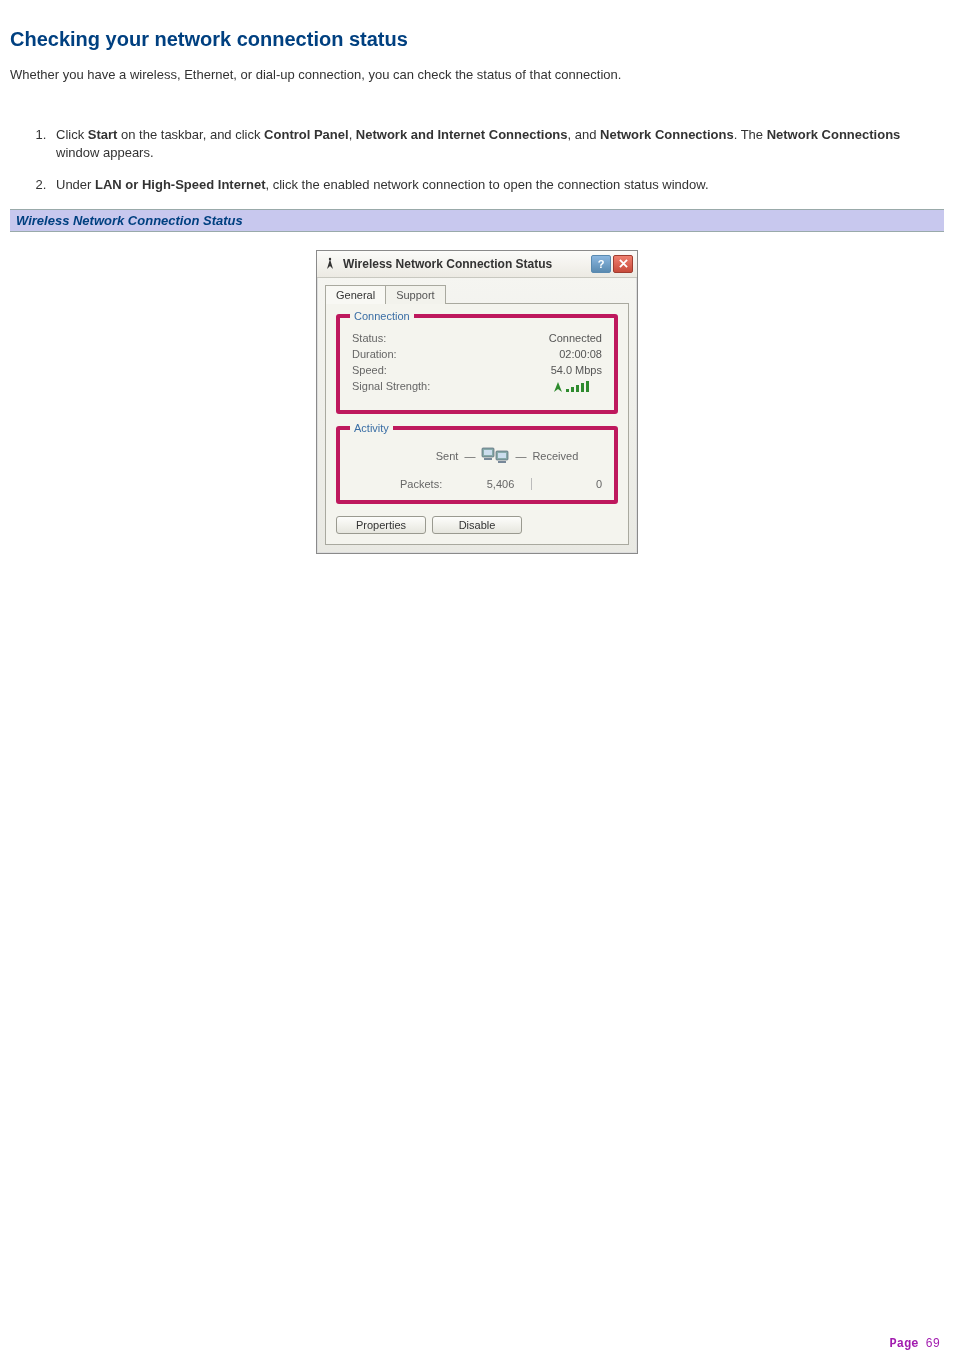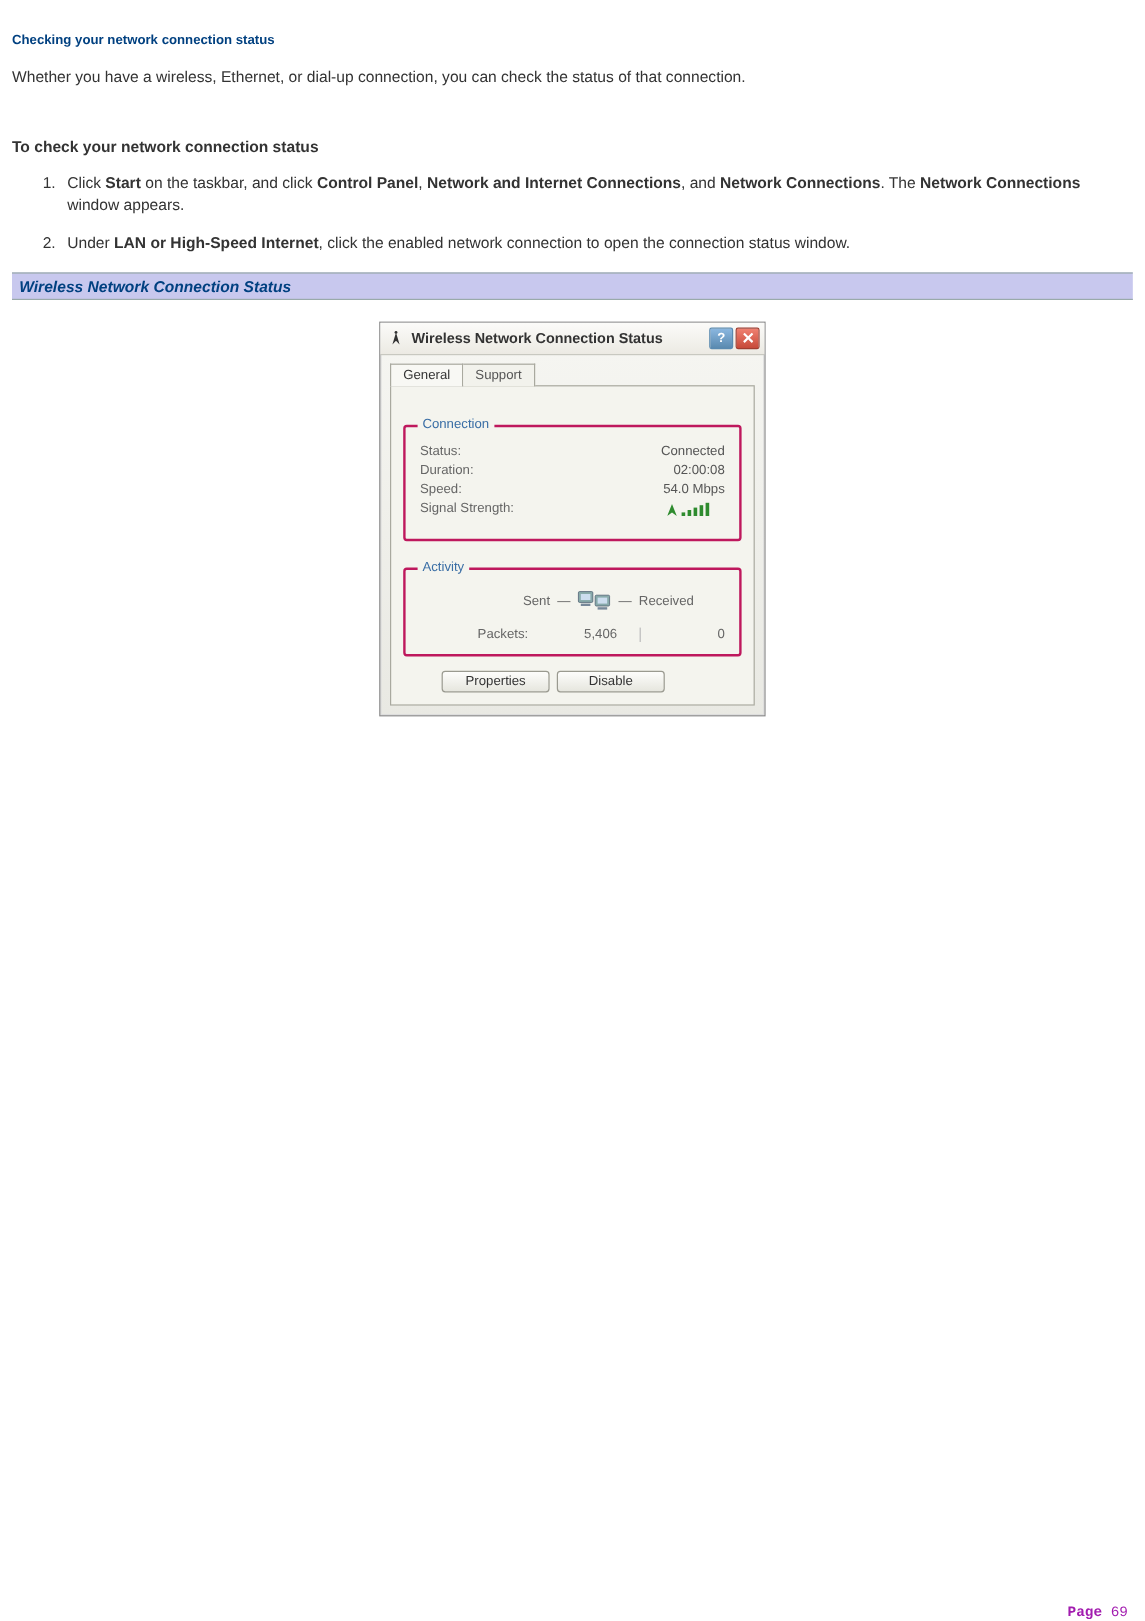--- a/index.html
+++ b/index.html
@@ -9,21 +9,21 @@
     font-family: Verdana, Geneva, sans-serif;
     font-size: 13px;
     color: #333;
     background: #fff;
   }
   .page {
     padding: 28px 10px 20px 10px;
   }
   h3.section-title {
     color: #004080;
-    font-size: 11px;
+    font-size: 20px;
     font-weight: bold;
     margin: 0 0 16px 0;
   }
   p.intro {
     margin: 0 0 44px 0;
   }
   p.subhead {
     font-weight: bold;
     margin: 0 0 14px 0;
   }
@@ -117,26 +117,25 @@
   .tab + .tab { border-left: none; }
 
   .tabpanel {
     margin: 0 8px 8px 8px;
     border: 1px solid #a9a99f;
     background: #f4f4ee;
     padding: 10px 10px 10px 10px;
   }
 
   .groupbox {
-    border: 2px solid #be185d;
+    border: 4px solid #be185d;
     border-radius: 3px;
     padding: 10px 12px 10px 12px;
     margin-bottom: 12px;
     position: relative;
-    margin-top: 22px;
   }
   .groupbox .legend {
     position: absolute;
     top: -8px;
     left: 10px;
     background: #f4f4ee;
     padding: 0 4px;
     color: #3a6ea5;
     font-size: 11px;
   }
@@ -177,21 +176,20 @@
   }
   .pkt-row .lbl { width: 80px; padding-left: 48px; }
   .pkt-row .sent { flex:1; text-align: center; }
   .pkt-row .sep { width: 1px; background: #bbb; margin: 0 10px; }
   .pkt-row .recv { width: 60px; text-align: right; }
 
   .dlg-buttons {
     display: flex;
     gap: 6px;
     margin-top: 4px;
-    margin-left: 32px;
   }
   .xp-button {
     min-width: 68px;
     padding: 2px 10px;
     font-size: 11px;
     color: #333;
     background: linear-gradient(#fdfdfb, #e6e6de);
     border: 1px solid #9a9a90;
     border-radius: 3px;
     text-align: center;
@@ -214,21 +212,20 @@
 </style>
 </head>
 <body>
 
 <div class="page">
 
   <h3 class="section-title">Checking your network connection status</h3>
 
   <p class="intro">Whether you have a wireless, Ethernet, or dial-up connection, you can check the status of that connection.</p>
 
-  <p class="subhead">To check your network connection status</p>
 
   <ol class="steps">
     <li>
       <span>Click </span><strong>Start</strong><span> on the taskbar, and click </span><strong>Control Panel</strong><span>, </span><strong>Network and Internet Connections</strong><span>, and </span><strong>Network Connections</strong><span>. The </span><strong>Network Connections</strong><span> window appears.</span>
     </li>
     <li>
       <span>Under </span><strong>LAN or High-Speed Internet</strong><span>, click the enabled network connection to open the connection status window.</span>
     </li>
   </ol>
 

